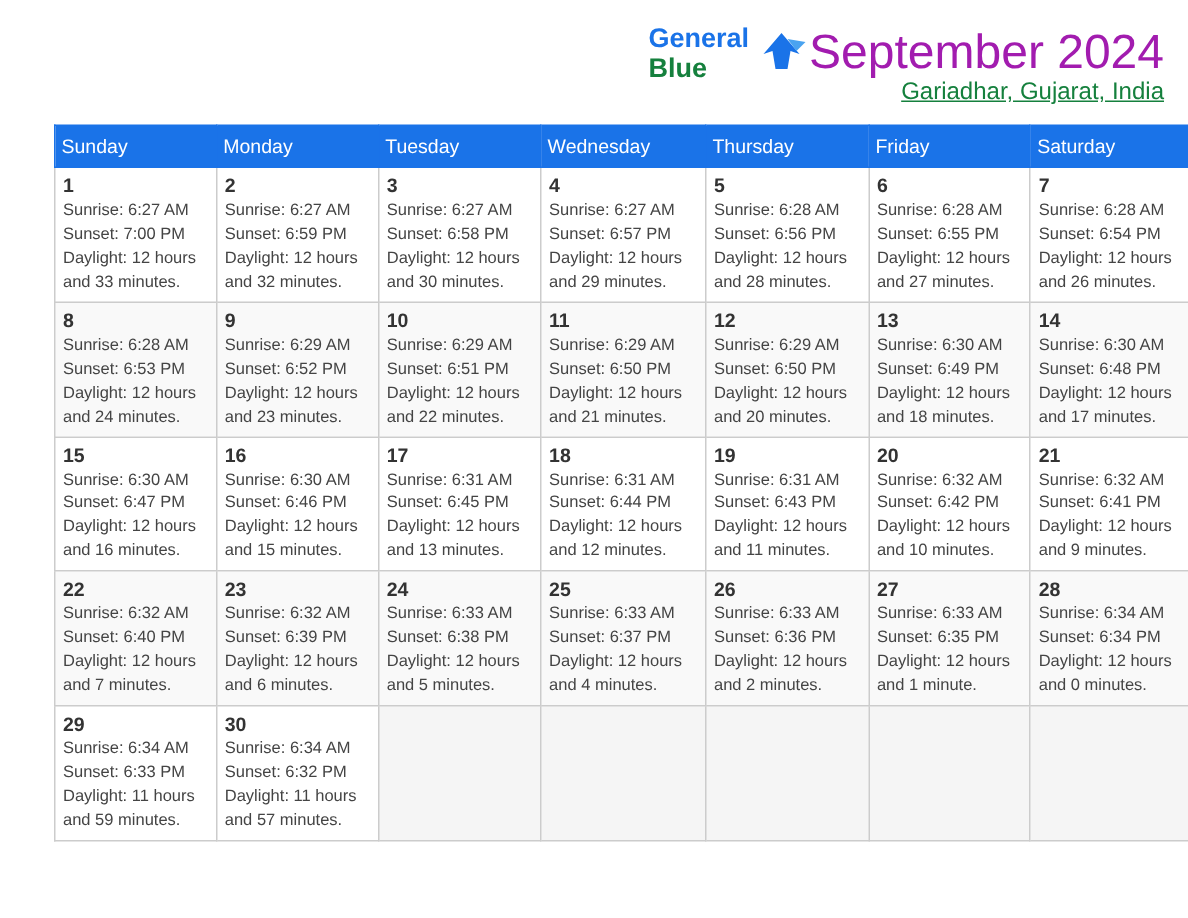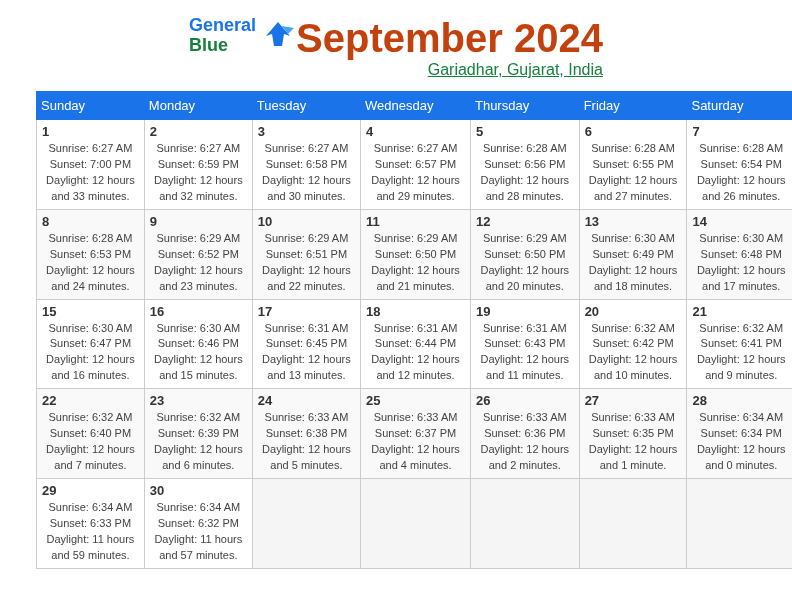--- a/index.html
+++ b/index.html
@@ -5,21 +5,21 @@
     * { box-sizing: border-box; margin: 0; padding: 0; }
     body {
       font-family: Arial, sans-serif;
       background: #fff;
       width: 792px;
       min-height: 612px;
       padding: 16px;
     }
     .header {
       display: flex;
-      justify-content: center;
+      justify-content: flex-end;
       align-items: flex-start;
       margin-bottom: 12px;
     }
     .logo {
       display: flex;
       align-items: center;
     }
     .logo-text {
       font-size: 18px;
       font-weight: bold;
@@ -31,23 +31,23 @@
     }
     .logo-bird {
       width: 36px;
       height: 36px;
       margin-left: 4px;
     }
     .title-block {
       text-align: right;
     }
     .month-title {
-      font-size: 40px;
-      font-weight: bold;
-      color: #c2410c;
+      font-size: 32px;
+      font-weight: normal;
+      color: #a21caf;
     }
     .subtitle {
       font-size: 16px;
       color: #15803d;
       text-decoration: underline;
     }
     table {
       width: 100%;
       border-collapse: collapse;
       font-size: 11px;
@@ -77,21 +77,20 @@
       font-size: 13px;
       font-weight: bold;
       color: #333;
       display: block;
       margin-bottom: 2px;
     }
     .day-detail {
       color: #444;
       line-height: 1.45;
       font-size: 11px;
-      text-align: center;
     }
     td.empty {
       background: #f5f5f5;
     }
   </style>
 </head>
 <body>
 
 <div class="header">
   <div class="logo">

